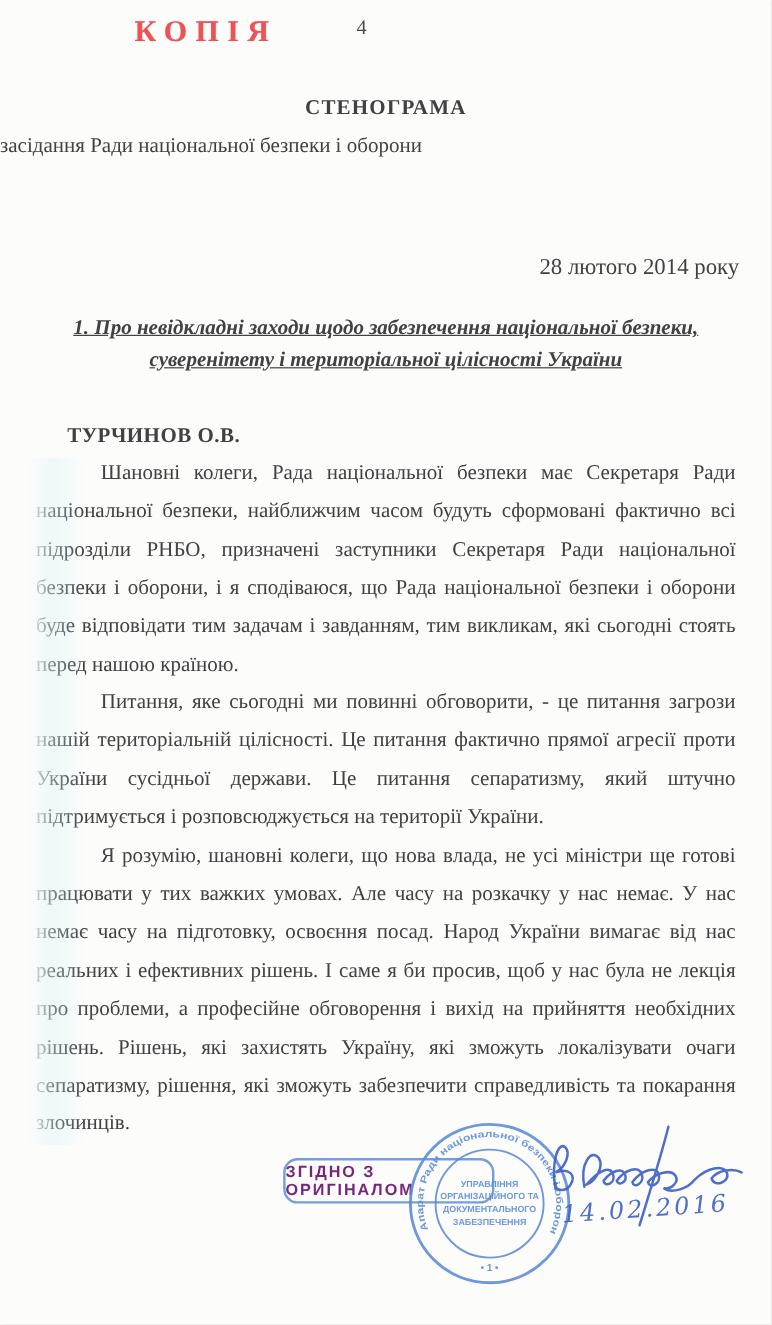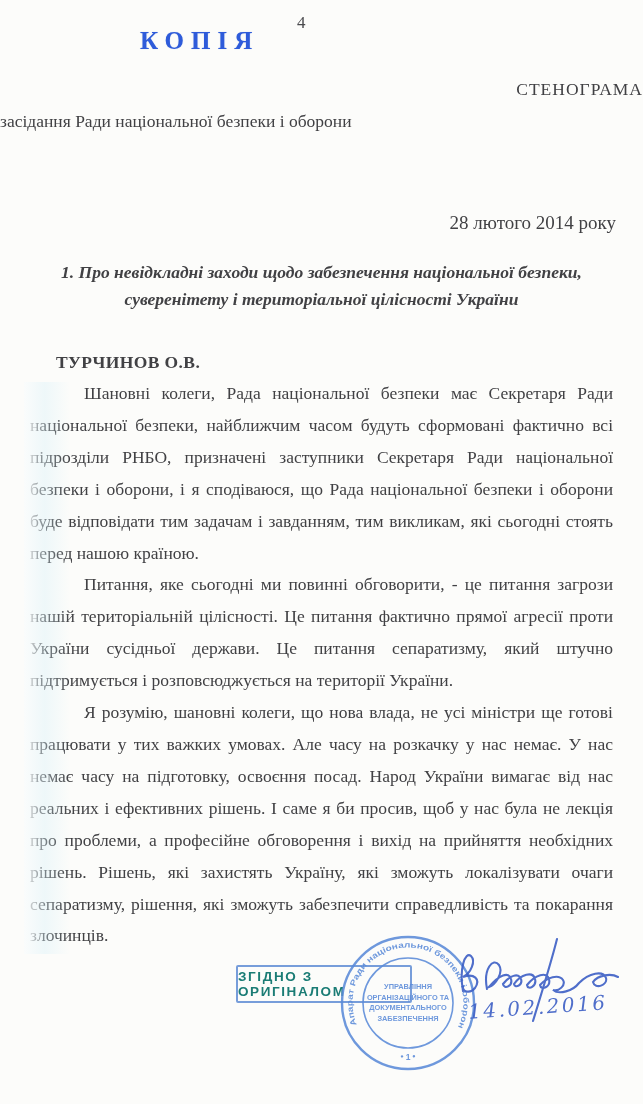--- a/index.html
+++ b/index.html
@@ -7,70 +7,69 @@
     position:relative;
     width:643px; height:1104px;
     margin:0 auto;
     background:#fcfcfa;
     color:#414144;
     font-family:"Liberation Serif", serif;
     overflow:hidden;
     box-shadow:0 0 4px rgba(0,0,0,.2);
   }
   .copy-stamp {
-    position:absolute; left:112px; top:27px;
+    position:absolute; left:112px; top:13px;
     font-size:25px; font-weight:bold; letter-spacing:7px;
-    color:#1d4ed8; opacity:.92;
+    color:#ef4444; opacity:.92;
     text-shadow:0 0 1px rgba(62,111,196,.4);
-    margin-left:28px;
   }
   .page-number {
     position:absolute; left:297px; top:13px;
     font-size:17px; color:#4a4a4d;
   }
   .doc-title {
     position:absolute; top:79px; left:0; width:100%;
-    text-align:right; font-weight:normal; font-size:17.5px; letter-spacing:1px;
+    text-align:center; font-weight:bold; font-size:17.5px; letter-spacing:1px;
   }
   .doc-subtitle {
     position:absolute; top:109px; left:0; width:100%;
     text-align:left; font-size:17.5px; line-height:25.5px;
   }
   .doc-date {
     position:absolute; top:212px; right:27px;
     font-size:19px;
     text-underline-offset:4px;
   }
   .agenda {
     position:absolute; top:259px; left:30px; width:583px;
     text-align:center; font-weight:bold; font-style:italic;
-    font-size:17.5px; line-height:27px;
+    font-size:17.5px; line-height:27px;text-decoration:underline;
   }
   .speaker {
     position:absolute; top:352px; left:56px;
     font-weight:bold; font-size:17.5px; letter-spacing:.4px;
   }
   .body-text {
     position:absolute; top:378px; left:30px; width:583px;
     font-size:17.5px; line-height:31.9px; text-align:justify;
   }
   .body-text p { margin:0; text-indent:54px; }
   .scan-fade {
     position:absolute; left:24px; top:382px; width:46px; height:572px;
     background:linear-gradient(90deg,
       rgba(250,252,252,.92) 0%,
       rgba(215,240,248,.38) 45%,
       rgba(252,252,250,0) 100%);
     pointer-events:none;
   }
   .cert-stamp-box {
     position:absolute; left:236px; top:965px; width:172px; height:34px;
-    border:2.5px solid rgba(77,127,208,.8); border-radius:2px;
+    border:2.5px solid rgba(77,127,208,.8); border-radius:12px;
     display:flex; align-items:center; justify-content:center;
-    color:#0f766e; font-family:"Liberation Sans", sans-serif;
+    color:#701a75; font-family:"Liberation Sans", sans-serif;
     font-weight:bold; font-size:13.5px; letter-spacing:1.6px;
     background:transparent; opacity:.95;
   }
   .round-stamp { position:absolute; left:335px; top:930px; width:146px; height:146px; opacity:.88; }
   .round-stamp text { font-family:"Liberation Sans", sans-serif; font-weight:bold; fill:#5b8bd9; }
   .signature-svg { position:absolute; left:445px; top:933px; width:190px; height:100px; }
   .hw-date {
     position:absolute; left:468px; top:995px;
     color:#3d5fc5; font-size:20px; font-style:italic; letter-spacing:2.5px;
     font-family:"DejaVu Serif", serif;

